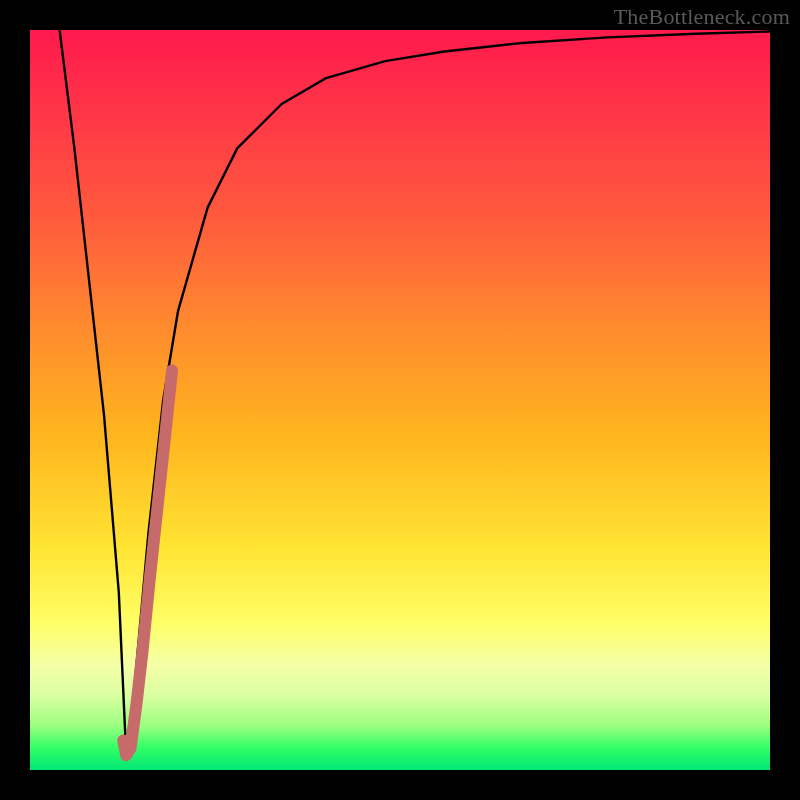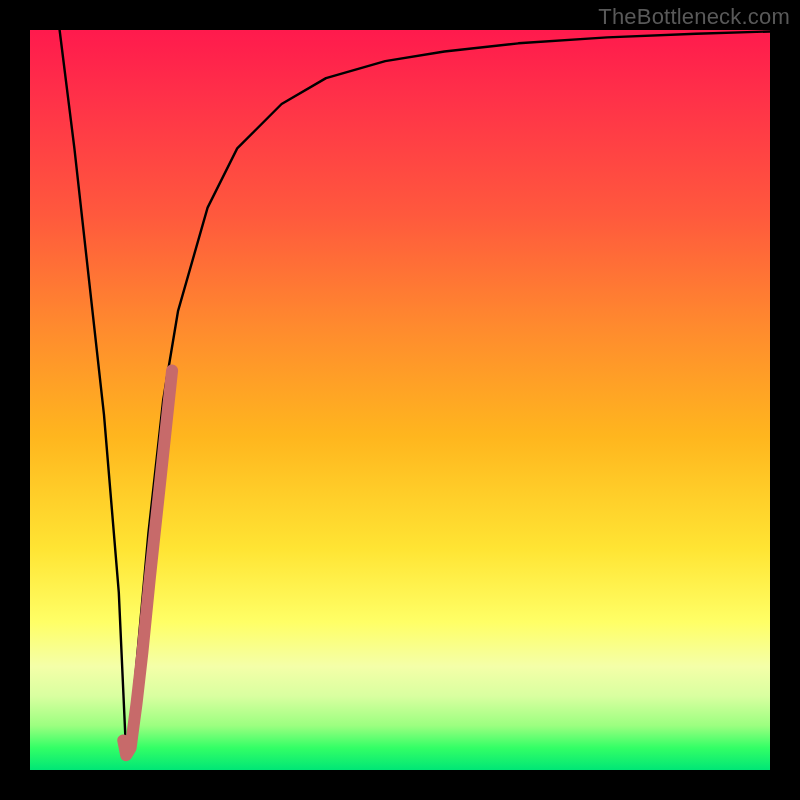--- a/index.html
+++ b/index.html
@@ -9,20 +9,21 @@
     height: 800px;
     background: #000;
     overflow: hidden;
     font-family: Arial, Helvetica, sans-serif;
   }
   .frame {
     position: relative;
     width: 800px;
     height: 800px;
     background: #000;
+    font-family: Liberation Serif, serif;
   }
   .plot {
     position: absolute;
     left: 30px;
     top: 30px;
     width: 740px;
     height: 740px;
     
     background: linear-gradient(
       to bottom,

